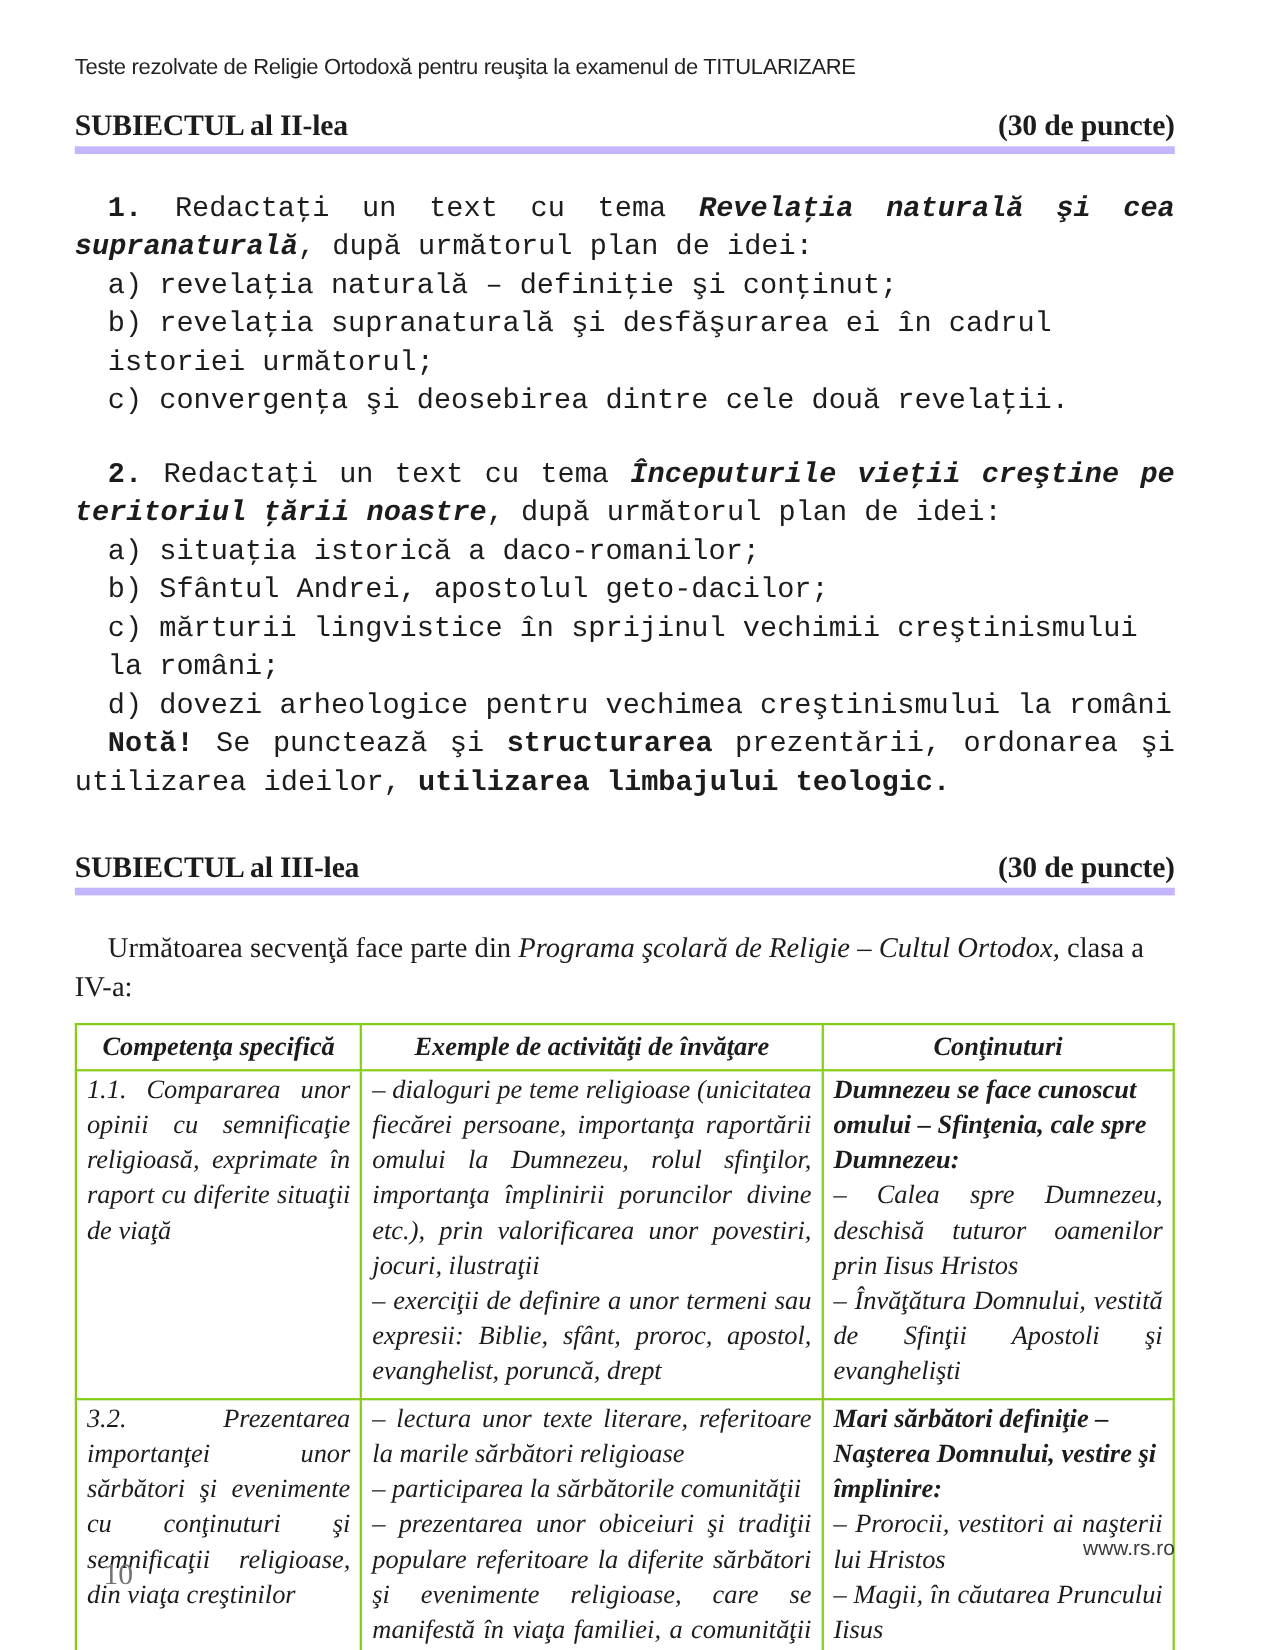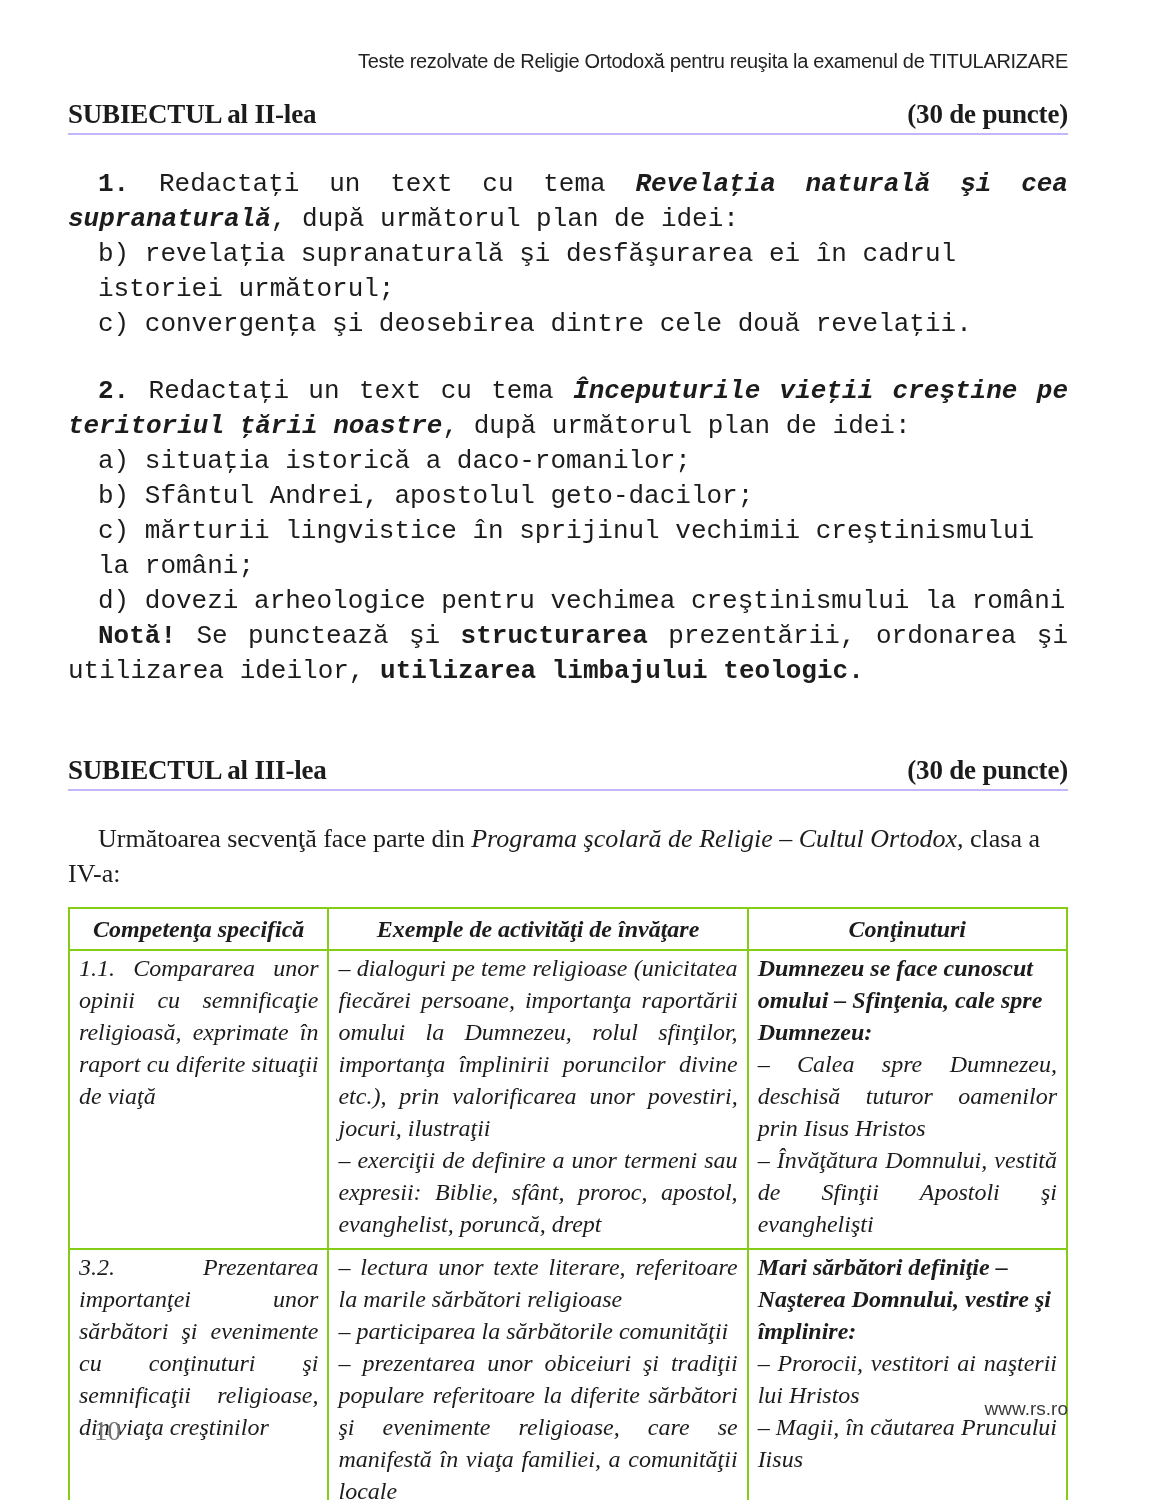--- a/index.html
+++ b/index.html
@@ -5,33 +5,33 @@
   html,body{margin:0;padding:0;background:#ffffff;}
   body{
     width:1154px;height:1500px;overflow:hidden;position:relative;
     color:#1c1c1c;
     font-family:"Liberation Serif","DejaVu Serif",serif;
   }
   .page{padding:50px 86px 0 68px;}
 
   
   .running-head{
-    text-align:right;
+    text-align:left;
     font-family:"Liberation Sans","DejaVu Sans",sans-serif;
     font-size:20px;letter-spacing:-0.3px;color:#222;
     margin-bottom:26px;
   }
 
   
   .sec-head{
     display:flex;justify-content:space-between;align-items:baseline;
     font-weight:bold;font-size:27px;letter-spacing:-0.2px;
-    border-bottom:2px solid #c4b5fd;padding-bottom:3px;
+    border-bottom:7px solid #c4b5fd;padding-bottom:3px;
   }
-  .sec-head.second{margin-top:66px;}
+  .sec-head.second{margin-top:44px;}
 
   
   .task{margin:0;text-indent:30px;text-align:justify;font-size:26px;line-height:35px;}
   .task .theme{font-weight:bold;font-style:italic;}
   .task-block{margin-top:32px;font-family:Liberation Mono, monospace;}
   .item{margin-left:30px;font-size:26px;line-height:35px;}
   .note{margin:0;text-indent:30px;text-align:justify;font-size:26px;line-height:35px;}
   .b{font-weight:bold;}
 
   .intro{margin:30px 0 0 0;text-indent:30px;font-size:26px;line-height:35px;}
@@ -76,20 +76,21 @@
 
   <div class="running-head">Teste rezolvate de Religie Ortodoxă pentru reuşita la examenul de TITULARIZARE</div>
 
   <div class="sec-head">
     <span>SUBIECTUL al II-lea</span>
     <span>(30 de puncte)</span>
   </div>
 
   <div class="task-block">
     <p class="task"><span class="b">1.</span><span> Redactaţi un text cu tema </span><span class="theme">Revelaţia naturală şi cea supranaturală</span><span>, după următorul plan de idei:</span></p>
+    <div class="item">a) revelaţia naturală – definiţie şi conţinut;</div>
     <div class="item">b) revelaţia supranaturală şi desfăşurarea ei în cadrul istoriei următorul;</div>
     <div class="item">c) convergenţa şi deosebirea dintre cele două revelaţii.</div>
   </div>
 
   <div class="task-block">
     <p class="task"><span class="b">2.</span><span> Redactaţi un text cu tema </span><span class="theme">Începuturile vieţii creştine pe teritoriul ţării noastre</span><span>, după următorul plan de idei:</span></p>
     <div class="item">a) situaţia istorică a daco-romanilor;</div>
     <div class="item">b) Sfântul Andrei, apostolul geto-dacilor;</div>
     <div class="item">c) mărturii lingvistice în sprijinul vechimii creştinismului la români;</div>
     <div class="item">d) dovezi arheologice pentru vechimea creştinismului la români</div>

